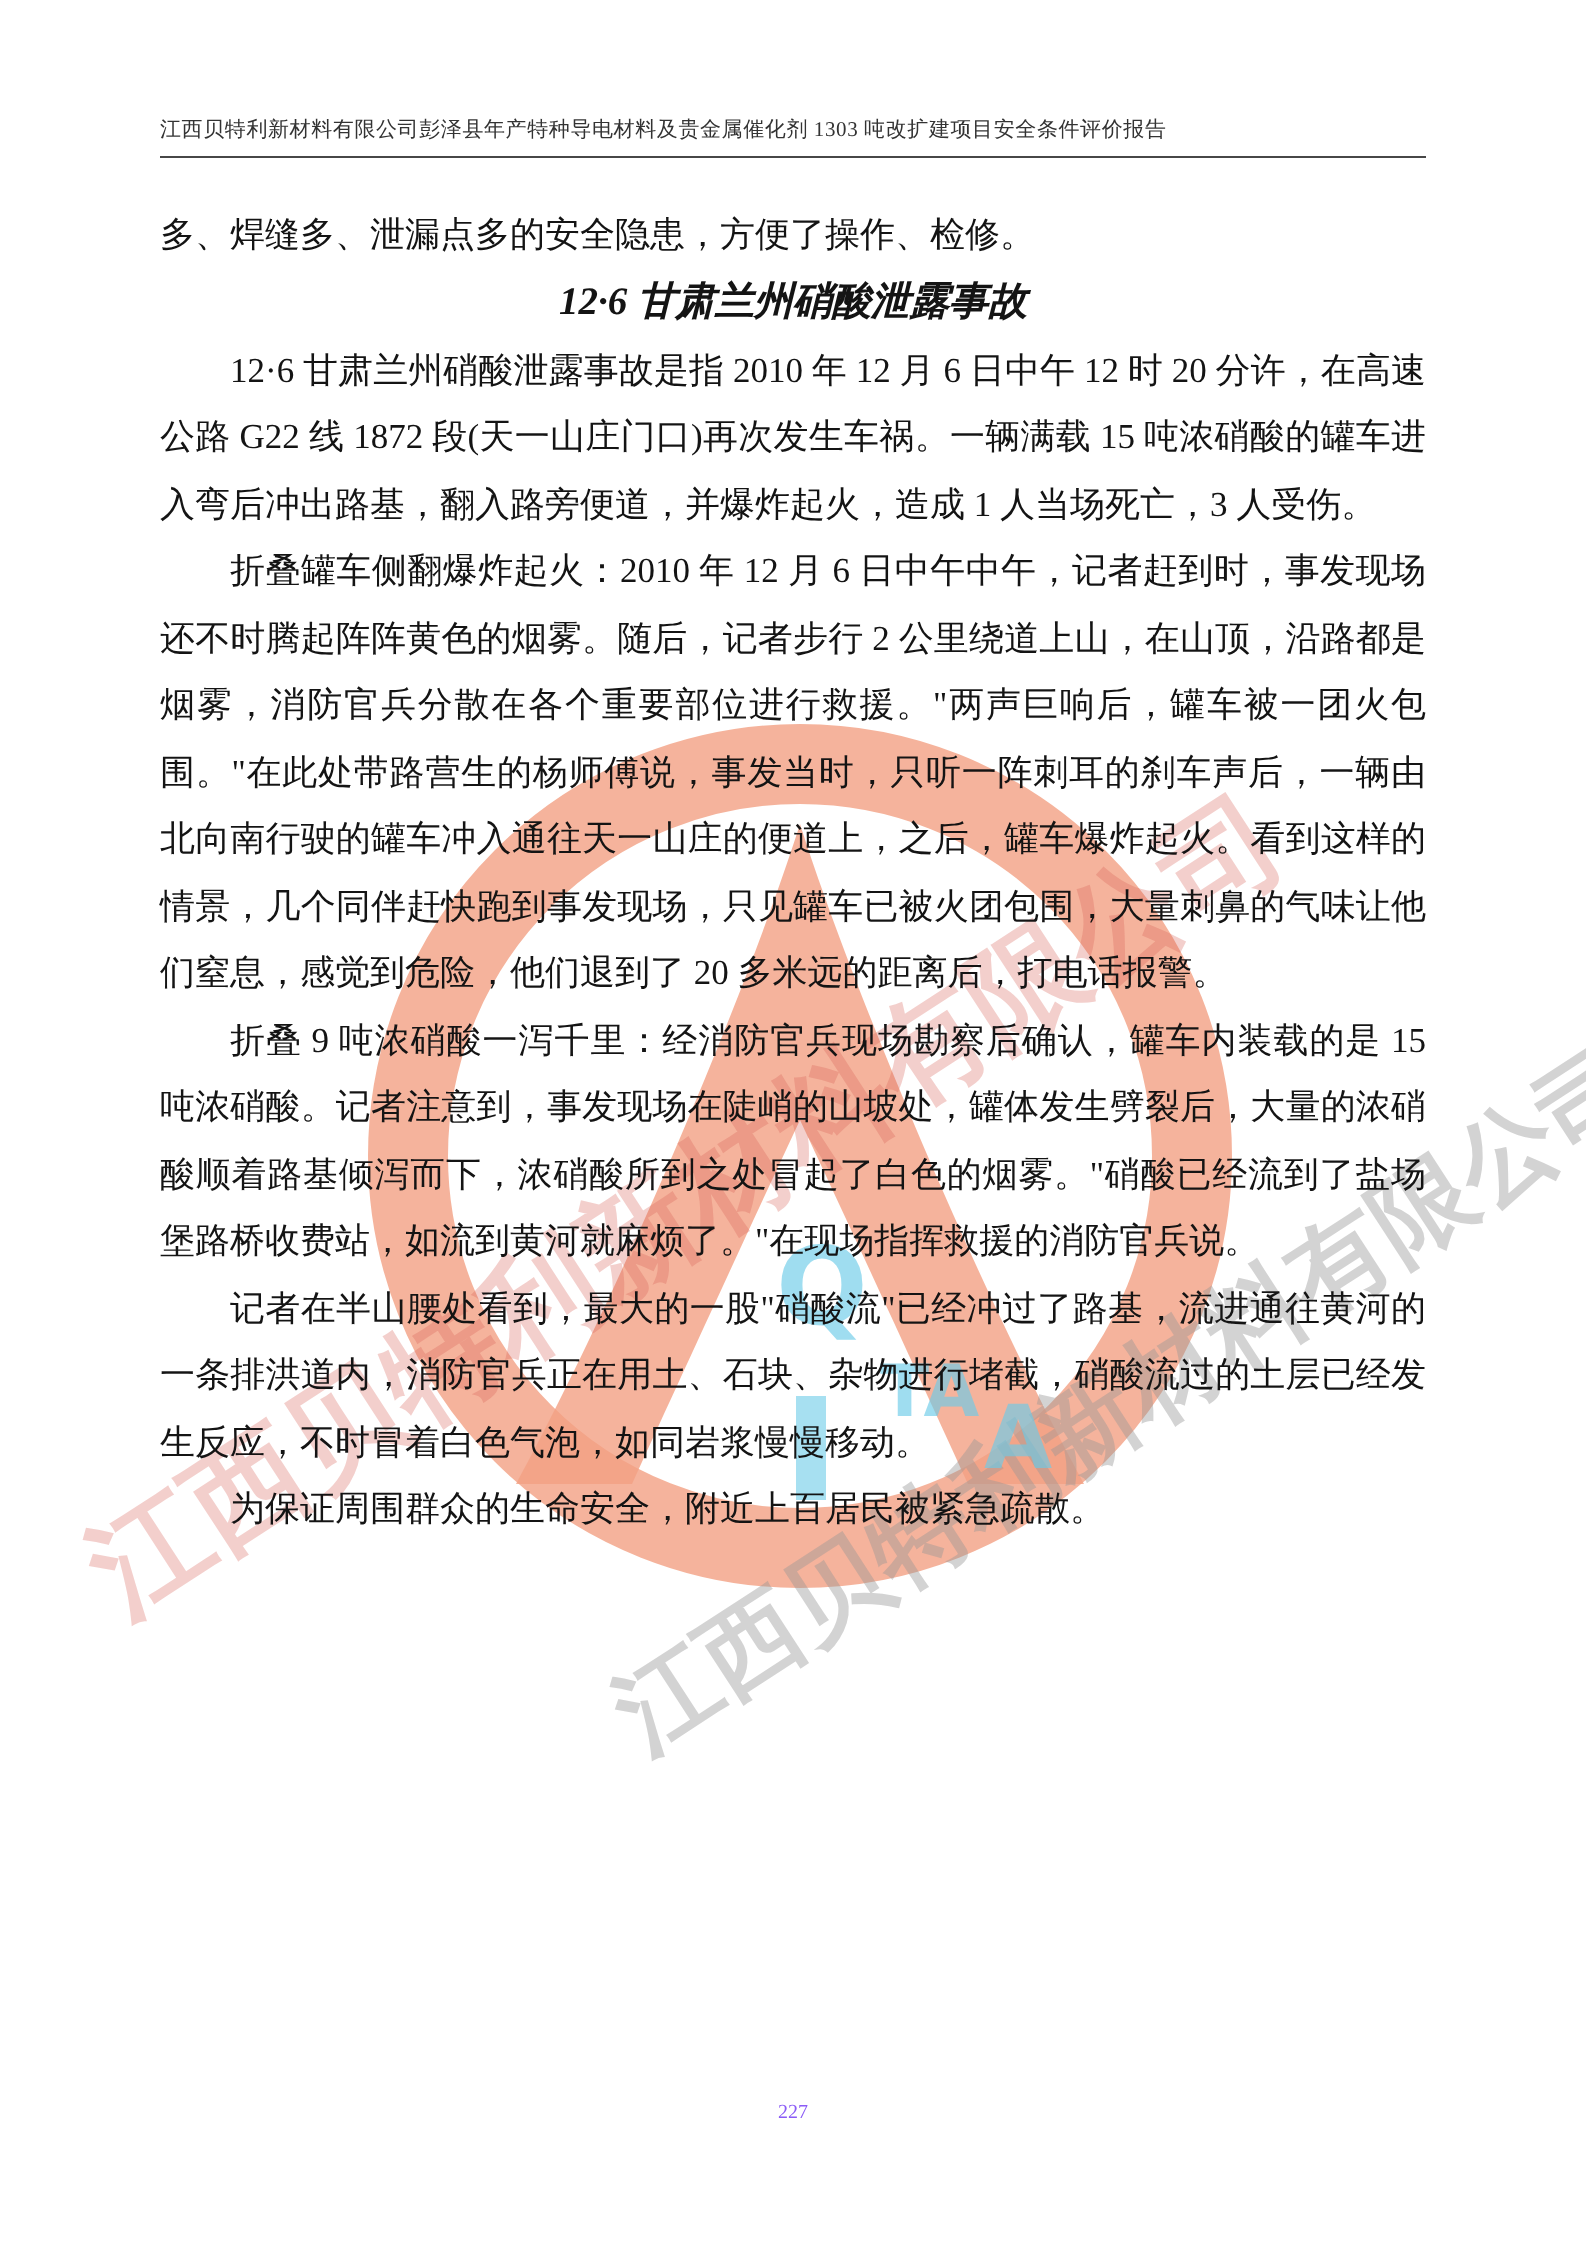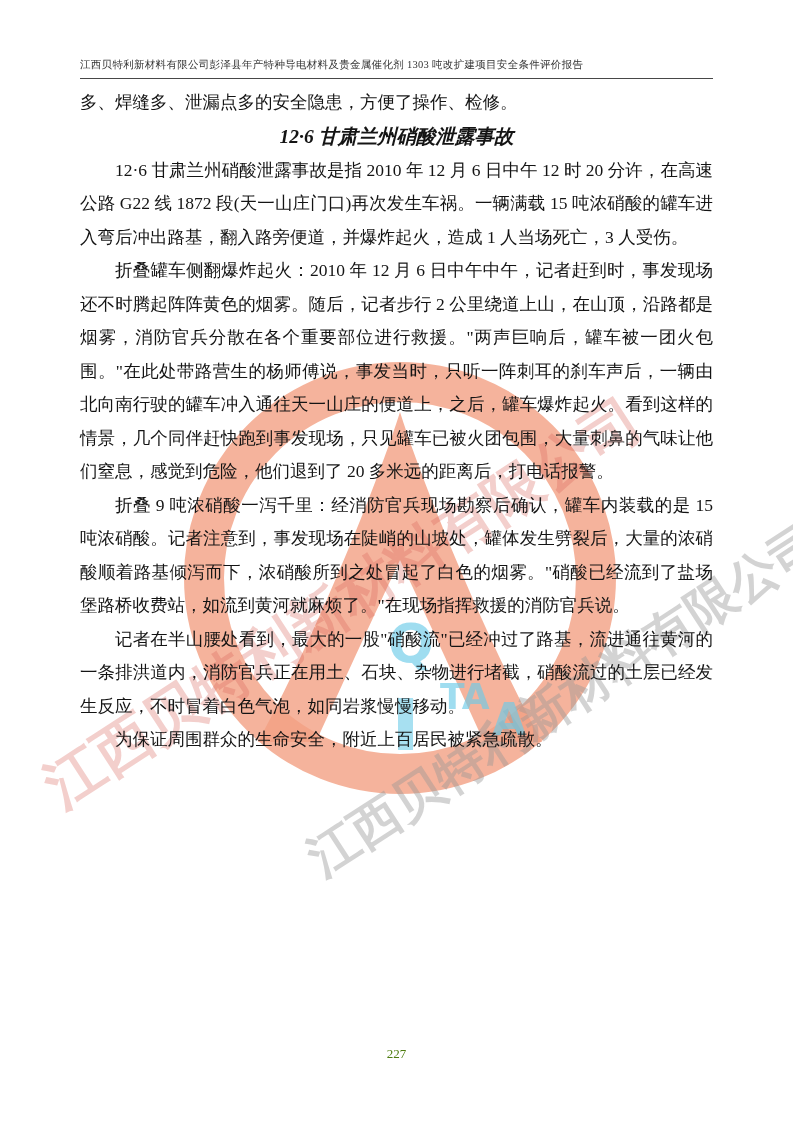--- a/index.html
+++ b/index.html
@@ -60,42 +60,42 @@
     align-items:flex-start;
     padding-top:58px;
     padding-bottom:6px;
     border-bottom:1.5px solid #474747;
     font-size:10.5px;
     color:#333333;
     letter-spacing:0.3px;
     font-family:"Liberation Serif","DejaVu Serif",serif;
   }
   .body-text {
-    margin-top:7px;
+    margin-top:22px;
     font-size:17.5px;
     line-height:33.5px;
     text-align:justify;
   }
   .intro { margin:0; text-indent:0; }
   .doc-title {
     margin:0;
     font-size:19.5px;
     font-weight:bold;
     text-align:center;
     line-height:34px;
     font-style:italic;
   }
   .para { margin:0; text-indent:2em; }
   .footer {
     position:absolute;
     left:0; right:0;
     bottom:60px;
     text-align:center;
-    font-size:13px;
-    color:#4d7c0f;
+    font-size:10px;
+    color:#8b5cf6;
     z-index:2;
   }
 </style>
 </head>
 <body>
 
 <div class="page">
 
   <div class="watermark">
     <svg width="793" height="1122" viewBox="0 0 793 1122">

